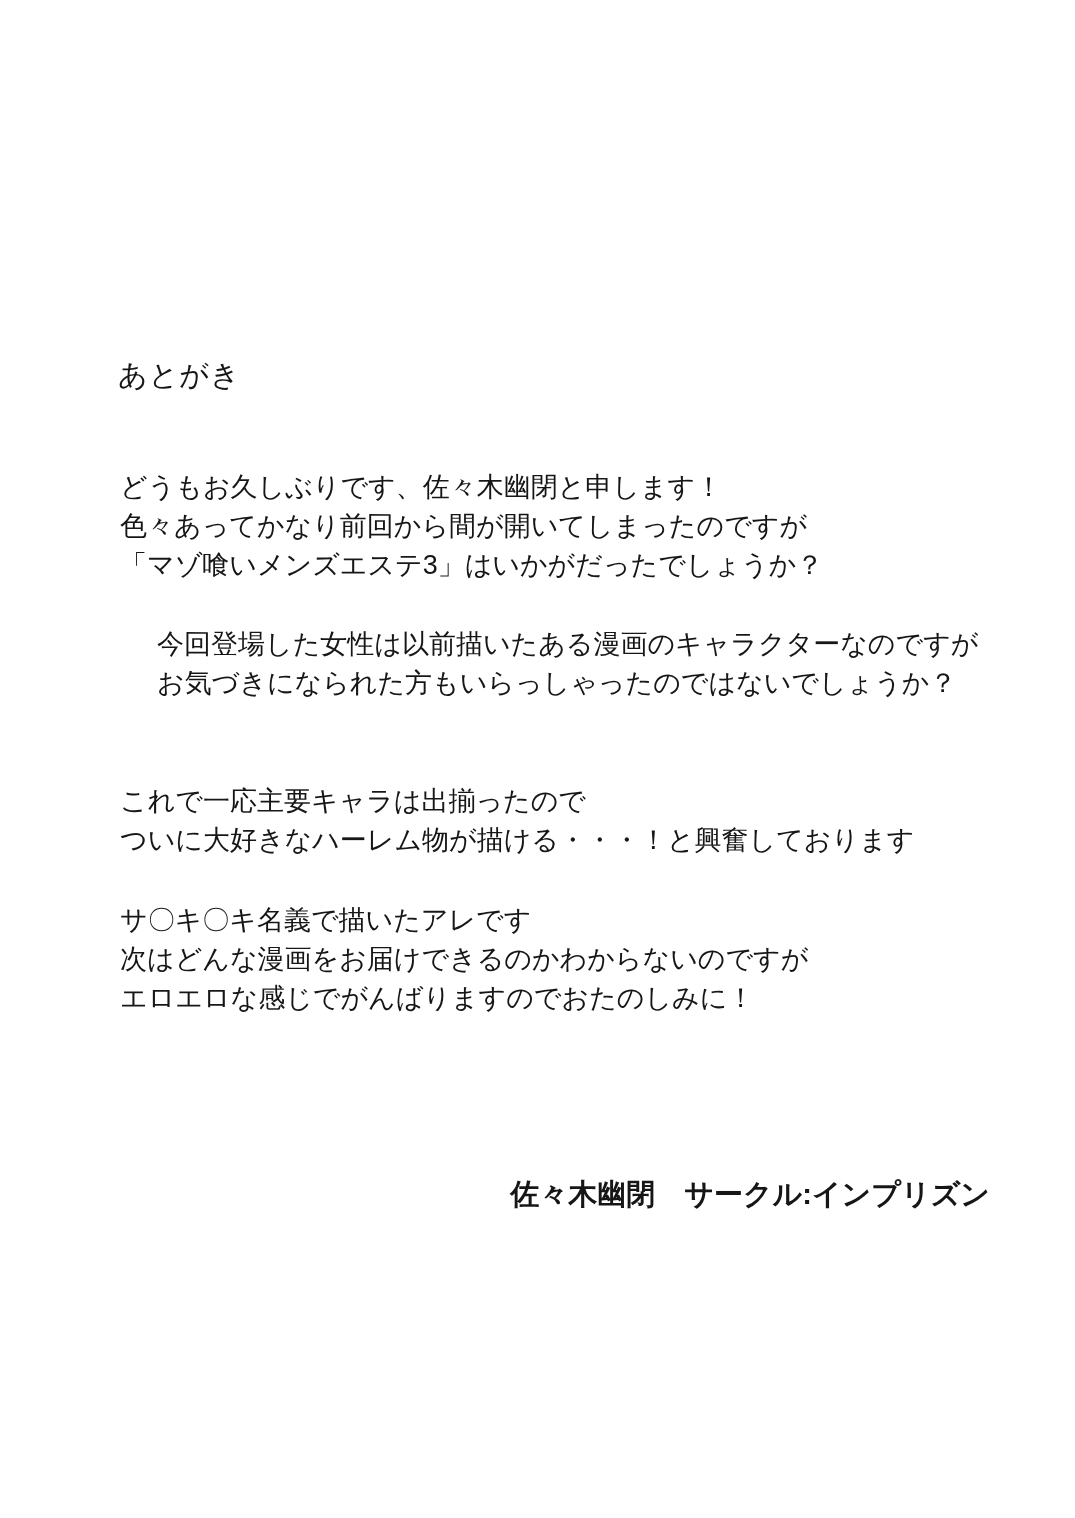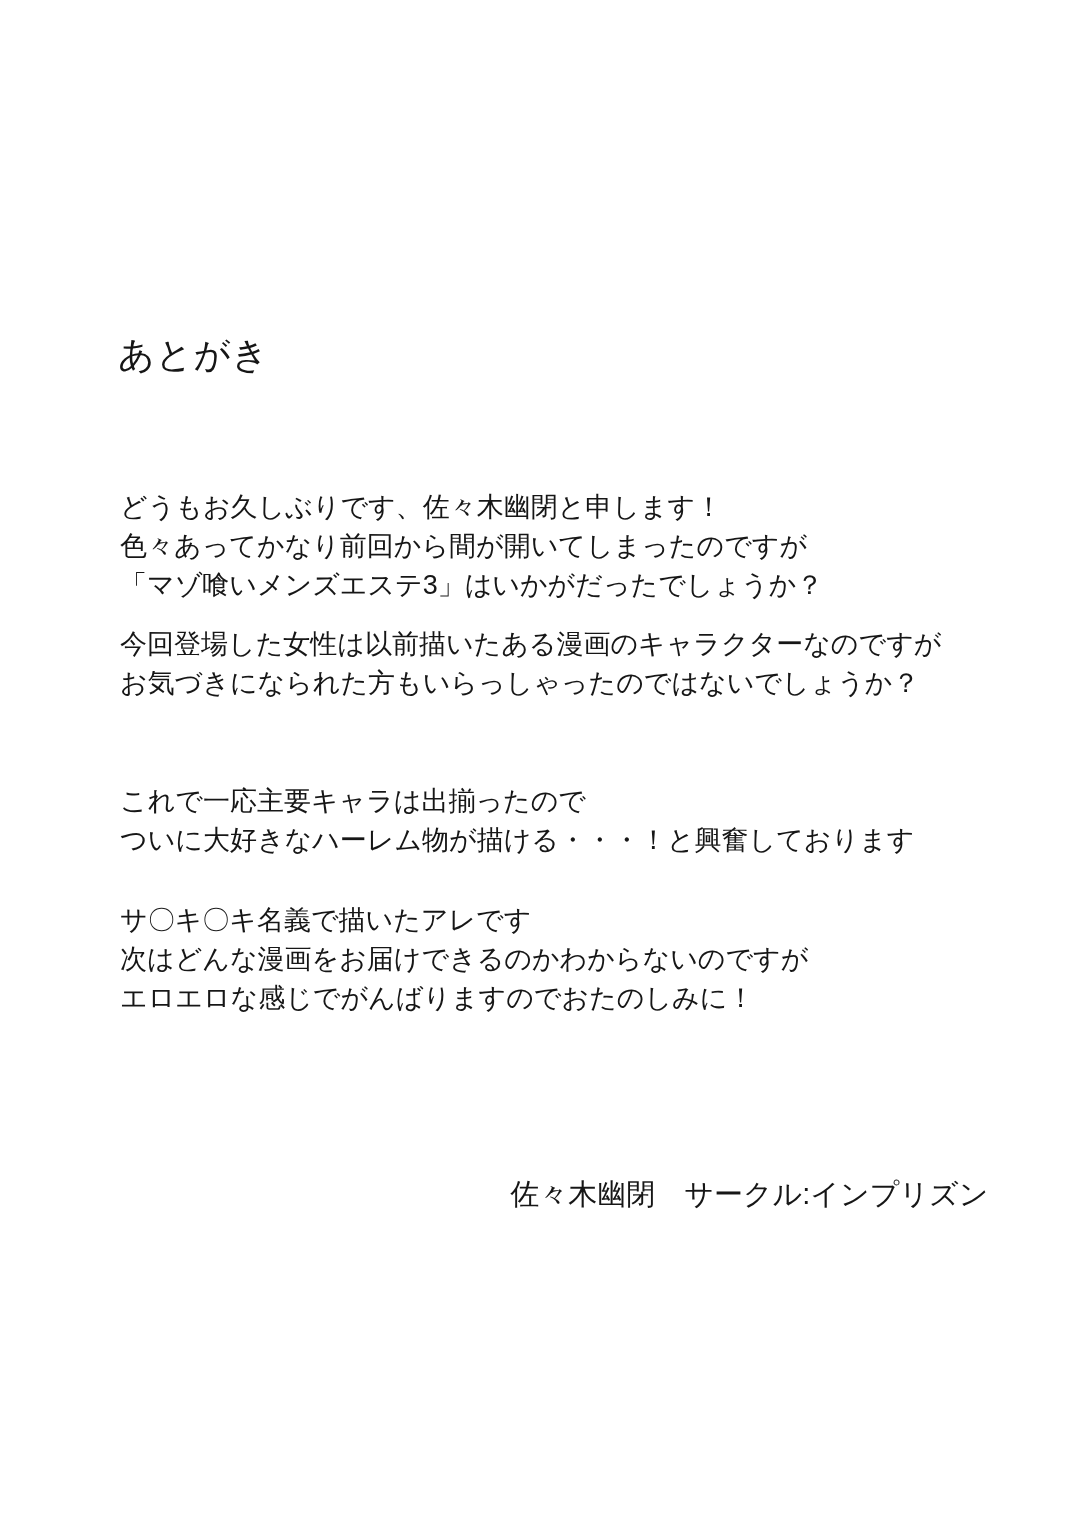--- a/index.html
+++ b/index.html
@@ -13,50 +13,50 @@
     height: 1518px;
     margin: 0 auto;
     background: #ffffff;
     color: #161616;
     font-family: "Liberation Sans", sans-serif;
     overflow: hidden;
   }
   .title {
     position: absolute;
     left: 118px;
-    top: 335px;
+    top: 356px;
     margin: 0;
-    font-size: 36px;
+    font-size: 29px;
     font-weight: 400;
     line-height: 39px;
     letter-spacing: 1px;
   }
   .para {
     position: absolute;
     left: 120px;
     margin: 0;
     font-size: 27px;
     font-weight: 400;
     line-height: 39px;
   }
   .para .line {
     display: block;
     white-space: pre;
   }
-  .p1 { top: 488px; }
-  .p2 { top: 625px; }
+  .p1 { top: 468px; }
+  .p2 { top: 625px; margin-left: 37px; }
   .p3 { top: 784px; font-family: Liberation Mono, monospace; }
   .p4 { top: 901px; }
   .signature {
     position: absolute;
     left: 478px;
     top: 1136px;
     margin: 0;
     font-size: 29px;
-    font-weight: 400;
+    font-weight: 700;
     line-height: 39px;
     white-space: pre;
   }
   .signature .circle {
     margin-left: 29px;
   }
 </style>
 </head>
 <body>
 

